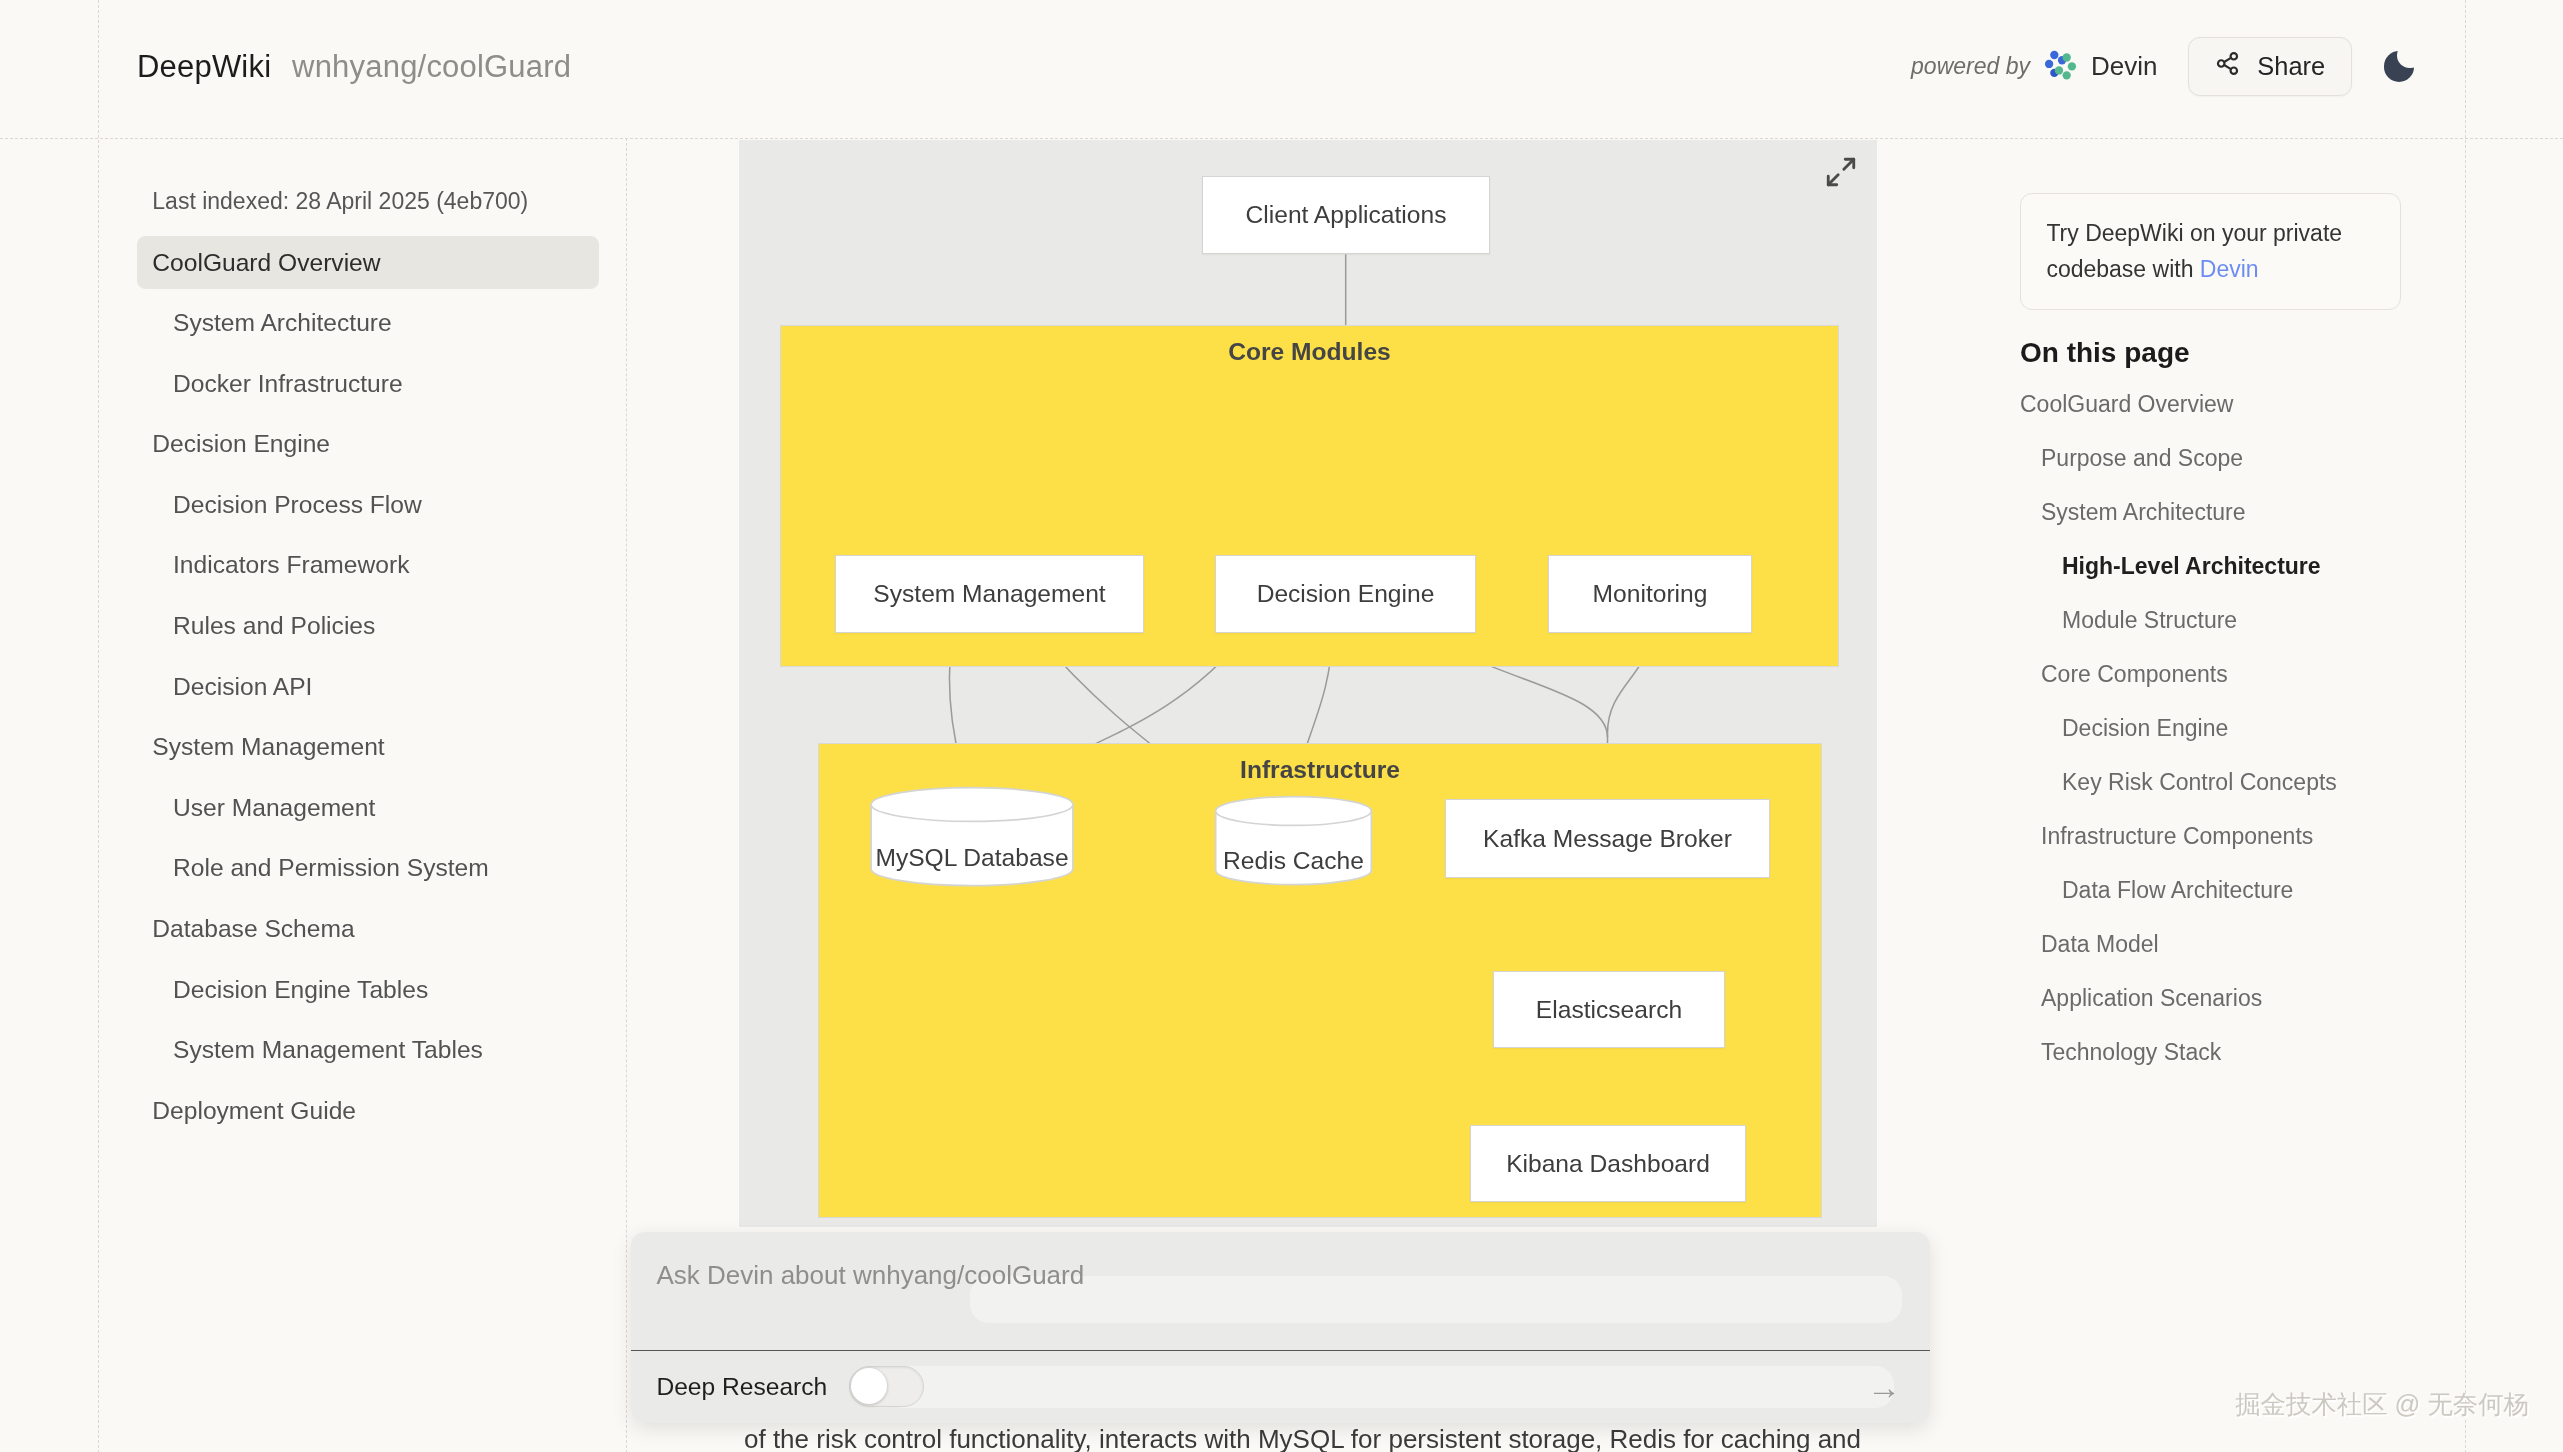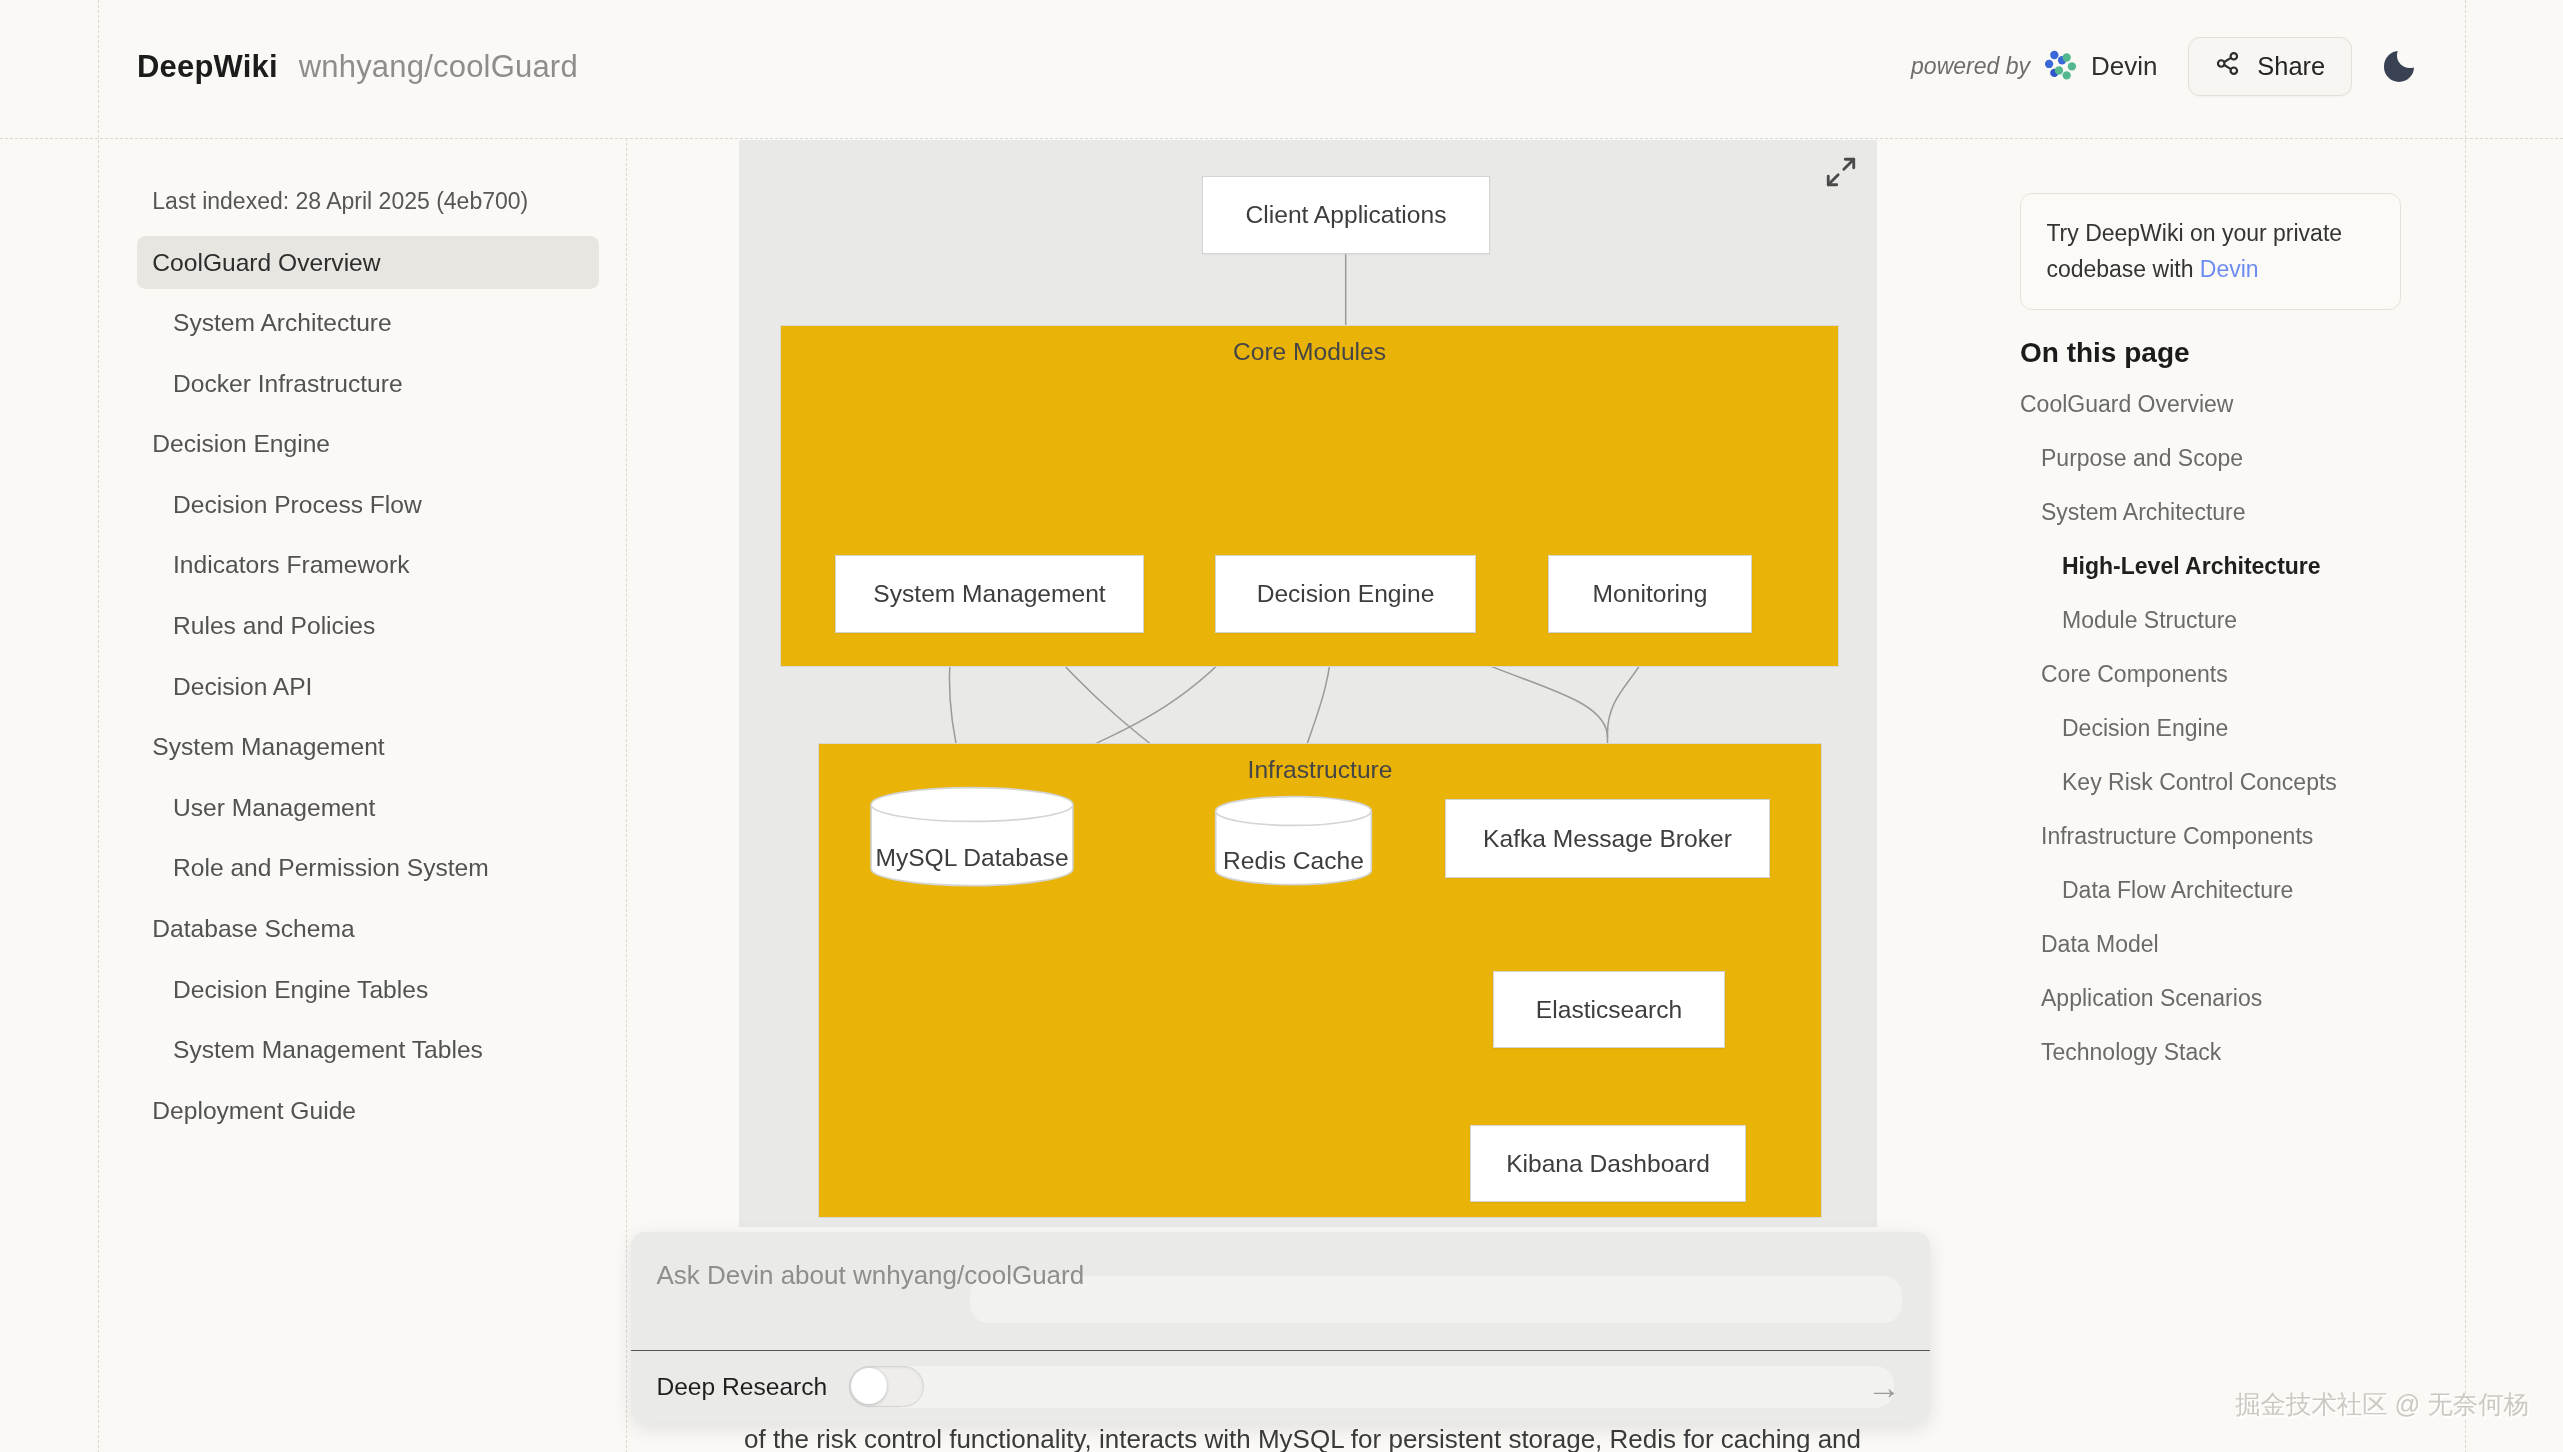--- a/index.html
+++ b/index.html
@@ -13,21 +13,21 @@
   
   .vline { position:absolute; top:0; bottom:0; width:0; border-left:1.7px dashed #dbd8d2; }
   .vline.left  { left:98px; }
   .vline.right { left:2465px; }
   .vline.mid   { left:626px; top:138px; }
   .hline { position:absolute; left:0; right:0; height:0; border-top:1.7px dashed #dbd8d2; top:138px; }
 
   
   .header { position:absolute; left:0; top:0; right:0; height:138px; }
   .brandline { position:absolute; left:137px; top:49px; font-size:31px; letter-spacing:0.2px; }
-  .brandline .app { font-weight:bold; color:#1c1c1c;margin-top:21px; }
+  .brandline .app { font-weight:normal; color:#1c1c1c;margin-top:21px; }
   .brandline .repo { color:#8e8d8a; margin-left:12px; }
   .header-right { position:absolute; right:144px; top:37px; display:flex; align-items:center; gap:30.5px; }
   .powered { display:flex; align-items:center; gap:12px; cursor:pointer; }
   .powered .pb { color:#6e6d6a; font-size:23px;font-style:italic; }
   .powered .devin { color:#2f2f2f; font-size:26px; font-weight:500; }
   .share-btn { display:flex; align-items:center; gap:16px; background:#f7f6f3; border:1.7px solid #e3e1da;
     border-radius:12px; padding:12px 25.4px; font-size:25.4px; color:#242424; cursor:pointer;
     box-shadow:0 0.8px 1.7px rgba(0,0,0,.04); }
   .moon-btn { position:relative; width:37px; height:37px; cursor:pointer; }
   .moon-btn .disc { position:absolute; left:1.7px; top:3.4px; width:30.5px; height:30.5px; border-radius:50%; background:#394253; }
@@ -37,21 +37,21 @@
   .sidebar { position:absolute; left:137px; top:188px; width:462px; }
   .last-indexed { font-size:23px; color:#565656; margin-bottom:21px; padding-left:15.3px; }
   .nav-item { position:relative; height:53px; margin-bottom:7.6px; display:flex; align-items:center;
     font-size:24.6px; color:#525252; border-radius:8.5px; cursor:pointer; padding-left:15.3px; }
   .nav-item.lvl1 { padding-left:36px; }
   .nav-item.active { background:#e7e6e1; color:#2d2d2d; }
 
   
   .diagram { position:absolute; left:739px; top:140px; width:1138px; height:1087px; background:#e9e9e8; }
   .edges { position:absolute; left:0; top:0; width:1138px; height:1087px; }
-  .dg-container { position:absolute; background:#eab308; border:1.7px solid #d8d8d6; }
+  .dg-container { position:absolute; background:#fde047; border:1.7px solid #d8d8d6;font-weight:bold; }
   .dg-container.core  { left:41px; top:185px; width:1059px; height:342px; }
   .dg-container.infra { left:79px; top:603px; width:1004px; height:475px; }
   .dg-container .cap { position:absolute; top:12px; left:0; right:0; text-align:center; font-size:24.6px; color:#454545; }
   .node { position:absolute; background:#fff; border:1.7px solid #d4d4d2; display:flex; align-items:center;
     justify-content:center; text-align:center; font-size:24.6px; color:#3d3d3d; line-height:1.45;
     box-shadow:0 0.8px 1.7px rgba(0,0,0,.05); }
   .cyl { position:absolute; }
   .cyl .cyl-label { position:absolute; left:0; right:0; top:56%; text-align:center; font-size:24.6px; color:#3d3d3d; }
   .expand-btn { position:absolute; right:18.6px; top:15.3px; width:34px; height:34px; cursor:pointer; }
 

